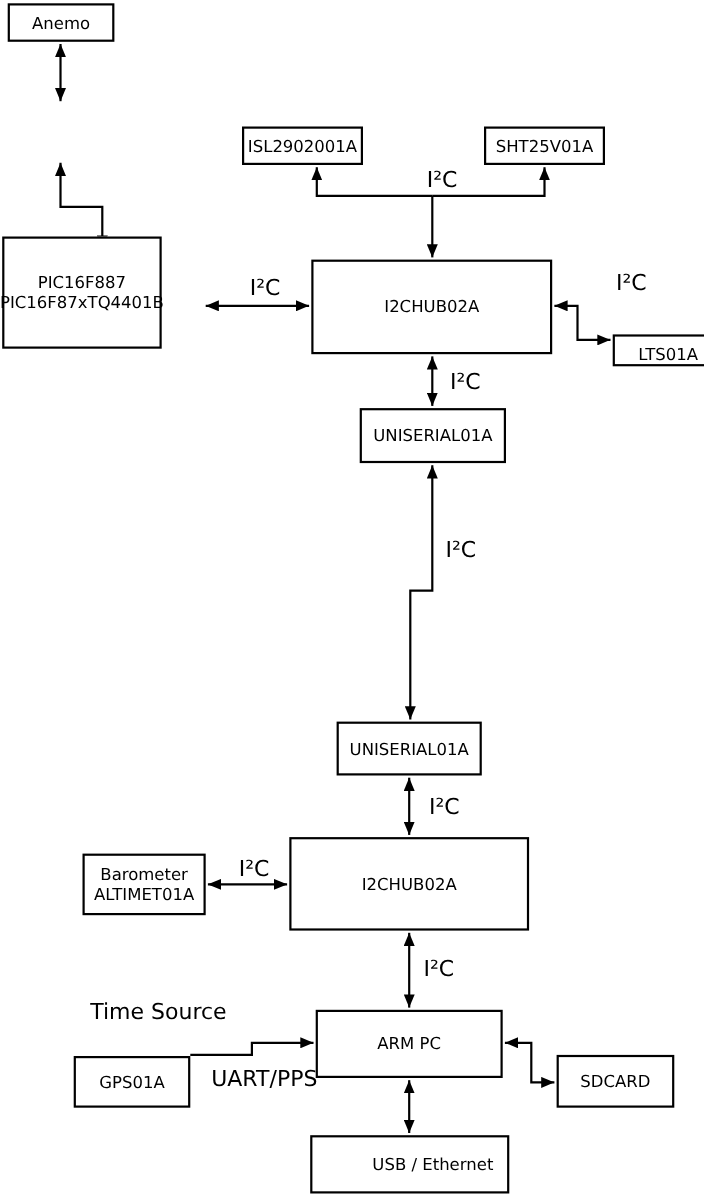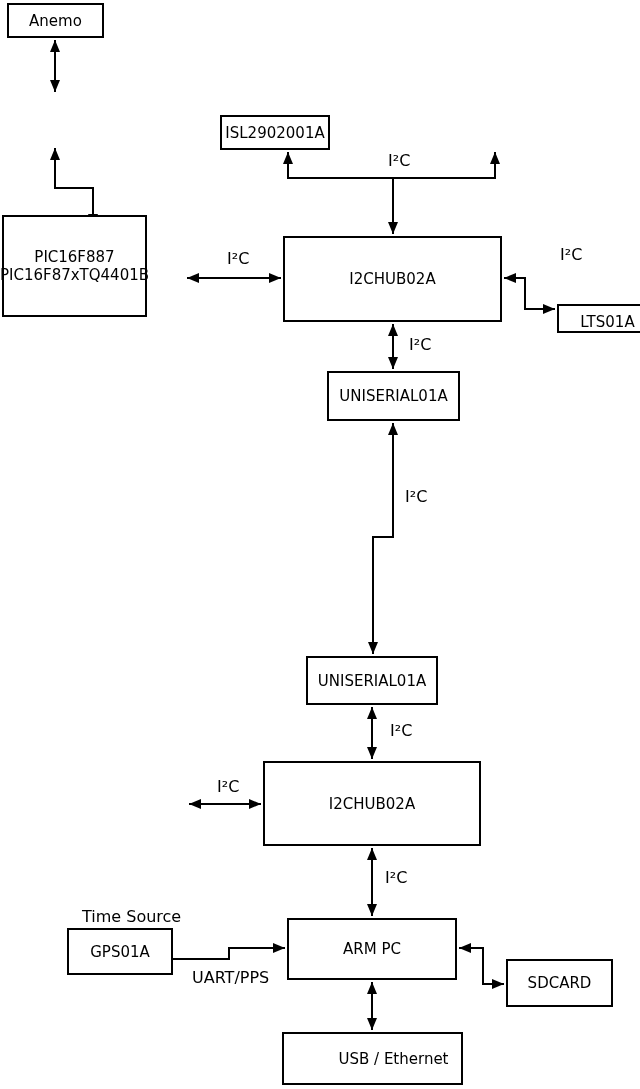--- a/index.html
+++ b/index.html
@@ -30,21 +30,21 @@
     display: flex;
     flex-direction: column;
     align-items: center;
     justify-content: center;
     text-align: center;
     font-size: 15px;
     line-height: 1.2;
   }
   .edge-label {
     position: absolute;
-    font-size: 16px;
+    font-size: 20px;
     line-height: 1.1;
     white-space: nowrap;
   }
 </style>
 </head>
 <body>
 
 <div class="diagram">
 
   <svg class="wires" viewBox="0 0 640 1089" xmlns="http://www.w3.org/2000/svg">
@@ -77,20 +77,23 @@
 
   <div class="node" style="left:2px; top:215px; width:145px; height:102px;">
     <span>PIC16F887</span>
     <span>PIC16F87xTQ4401B</span>
   </div>
 
   <div class="node" style="left:220px; top:115px; width:110px; height:35px;">
     <span>ISL2902001A</span>
   </div>
 
+  <div class="node" style="left:440px; top:115px; width:110px; height:35px;">
+    <span>SHT25V01A</span>
+  </div>
 
   <div class="node" style="left:283px; top:236px; width:219px; height:86px;">
     <span>I2CHUB02A</span>
   </div>
 
   <div class="node" style="left:557px; top:304px; width:101px; height:29px;justify-content:flex-end;">
     <span>LTS01A</span>
   </div>
 
   <div class="node" style="left:327px; top:371px; width:133px; height:50px;">
@@ -98,22 +101,26 @@
   </div>
 
   <div class="node" style="left:306px; top:656px; width:132px; height:49px;">
     <span>UNISERIAL01A</span>
   </div>
 
   <div class="node" style="left:263px; top:761px; width:218px; height:85px;">
     <span>I2CHUB02A</span>
   </div>
 
+  <div class="node" style="left:75px; top:776px; width:112px; height:56px;">
+    <span>Barometer</span>
+    <span>ALTIMET01A</span>
+  </div>
 
-  <div class="node" style="left:67px; top:928px; width:106px; height:47px;">
+  <div class="node" style="left:67px; top:960px; width:106px; height:47px;">
     <span>GPS01A</span>
   </div>
 
   <div class="node" style="left:506px; top:959px; width:107px; height:48px;">
     <span>SDCARD</span>
   </div>
 
   <div class="node" style="left:287px; top:918px; width:170px; height:62px;">
     <span>ARM PC</span>
   </div>

